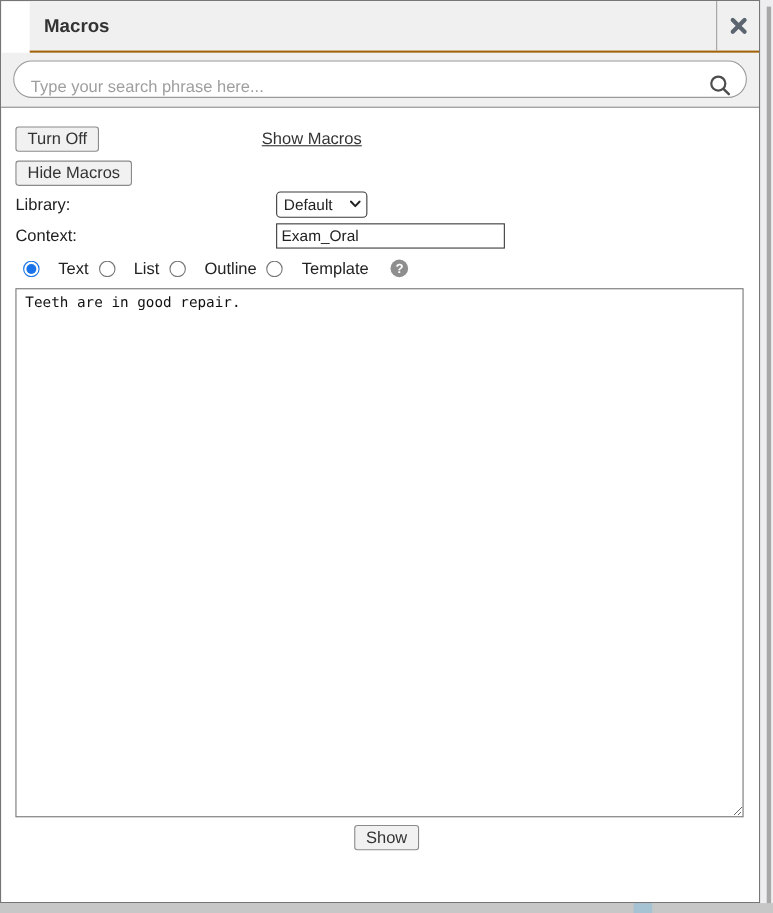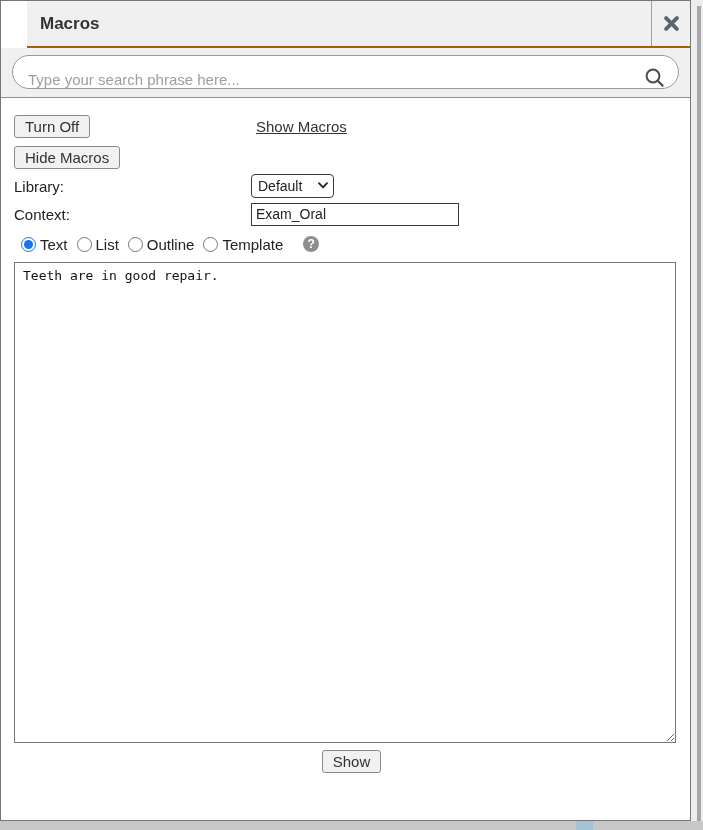--- a/index.html
+++ b/index.html
@@ -88,21 +88,21 @@
     background: #f1f1f1;
     border: 1px solid #8a8a8a;
     border-radius: 3px;
     padding: 2px 10px;
     cursor: pointer;
   }
 
   .row-top { position: relative; height: 26px; margin-top: 17px; }
   .row-top .btn-turnoff { position: absolute; left: 0; top: 0; }
   .row-top .link-showmacros {
-    position: absolute; left: 242px; top: 3px;
+    position: absolute; left: 224px; top: 3px;
     font-size: 15px; color: #333333;
     text-decoration: underline; cursor: pointer; text-align: right;
   }
   .row-hide { margin-top: 5px; }
 
   .form-row { display: flex; align-items: center; height: 24px; }
   .form-row .lbl {
     width: 237px; flex: 0 0 237px;
     font-size: 15px; color: #222222;
   }
@@ -129,21 +129,21 @@
   .select-wrap .chev {
     position: absolute; right: 6px; top: 8px;
     pointer-events: none; line-height: 0;
   }
 
   .radio-row {
     margin-top: 9px; margin-left: 7px;
     display: flex; align-items: center;
     height: 18px; font-size: 15px; color: #222222;
   }
-  .radio-item { display: flex; align-items: center; margin-right: 9px; cursor: pointer; }
+  .radio-item { display: flex; align-items: center; margin-right: 9px; cursor: pointer; gap: 13px; }
   .radio-item input[type="radio"] {
     width: 15px; height: 15px; margin: 0 4px 0 0;
     accent-color: #1a73e8; cursor: pointer;
   }
   .help-icon {
     margin-left: 11px;
     width: 16px; height: 16px; border-radius: 50%;
     background: #8e8e8e; color: #ffffff;
     font-size: 12px; font-weight: bold;
     display: flex; align-items: center; justify-content: center;

